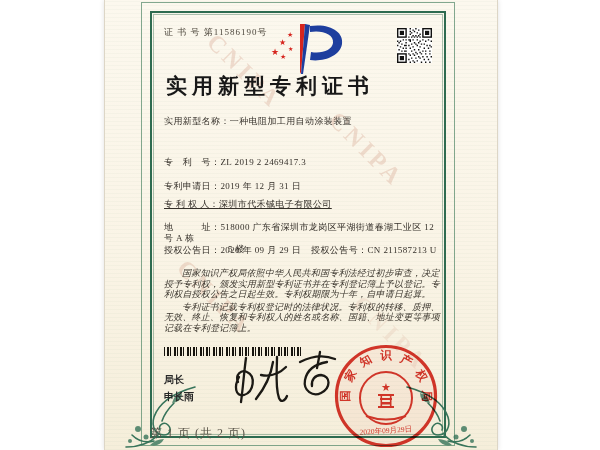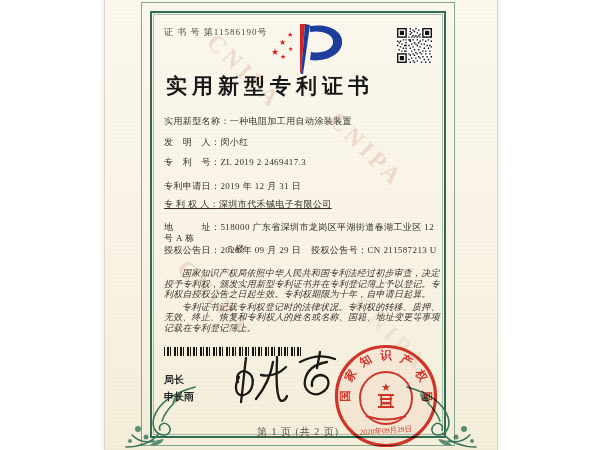--- a/index.html
+++ b/index.html
@@ -58,22 +58,22 @@
     background:repeating-linear-gradient(90deg,
       #17140e 0 1px,transparent 1px 3px,
       #17140e 3px 5px,transparent 5px 6px,
       #17140e 6px 7px,transparent 7px 10px,
       #17140e 10px 12px,transparent 12px 13px);
   }
   .director{position:absolute;left:59px;top:371px;font-size:10px;font-weight:600;color:#272727;line-height:17px;}
   .signature{position:absolute;left:118px;top:349px;width:120px;height:60px;}
   .seal{position:absolute;left:229px;top:344px;width:104px;height:104px;mix-blend-mode:multiply;opacity:0.93;}
   .footer{
-    position:absolute;left:45px;width:296px;top:425px;text-align:center;
-    font-size:10px;color:#575247;letter-spacing:1px;text-decoration:underline;
+    position:absolute;left:45px;width:296px;top:425px;text-align:left;
+    font-size:12px;color:#575247;letter-spacing:1px;
   }
   .flourish{position:absolute;width:74px;height:66px;}
   .fl-left{left:18px;top:384px;}
   .fl-right{left:300px;top:384px;transform:scaleX(-1);}
 </style>
 </head>
 <body>
 
 <div class="page">
 
@@ -148,23 +148,20 @@
         <rect x="20" y="2" width="3" height="3"></rect>
         <rect x="2" y="20" width="3" height="3"></rect>
     </g>
     <path fill="#111111" d="M9 0h1v1H9z M13 0h1v1h-1z M11 1h1v1h-1z M15 1h1v1h-1z M9 2h1v1H9z M12 2h1v1h-1z M10 3h1v1h-1z M14 3h1v1h-1z M9 4h1v1H9z M16 4h1v1h-1z M11 5h1v1h-1z M13 5h1v1h-1z M15 5h1v1h-1z M8 6h1v1H8z M10 6h1v1h-1z M12 6h1v1h-1z M14 6h1v1h-1z M16 6h1v1h-1z M6 8h1v1H6z M6 10h1v1H6z M6 12h1v1H6z M6 14h1v1H6z M6 16h1v1H6z M0 9h1v1H0z M2 9h1v1H2z M4 8h1v1H4z M1 10h1v1H1z M3 11h1v1H3z M5 12h1v1H5z M0 12h1v1H0z M2 13h1v1H2z M4 14h1v1H4z M1 15h1v1H1z M3 16h1v1H3z M5 16h1v1H5z M8 8h2v1H8z M11 8h1v1h-1z M14 8h1v1h-1z M16 9h1v1h-1z M9 9h1v1H9z M12 10h1v1h-1z M15 10h1v1h-1z M18 8h1v1h-1z M20 9h1v1h-1z M22 8h1v1h-1z M24 9h1v1h-1z M10 11h1v1h-1z M13 11h1v1h-1z M17 11h1v1h-1z M19 11h1v1h-1z M21 12h1v1h-1z M23 12h1v1h-1z M8 12h1v1H8z M11 13h1v1h-1z M14 12h1v1h-1z M16 13h1v1h-1z M19 14h1v1h-1z M22 14h1v1h-1z M24 13h1v1h-1z M9 14h1v1H9z M12 15h1v1h-1z M15 15h1v1h-1z M18 16h1v1h-1z M20 16h1v1h-1z M23 16h1v1h-1z M10 16h1v1h-1z M13 17h1v1h-1z M16 17h1v1h-1z M8 18h1v1H8z M11 18h1v1h-1z M14 18h1v1h-1z M17 18h1v1h-1z M20 18h1v1h-1z M23 18h1v1h-1z M9 19h1v1H9z M12 19h1v1h-1z M15 20h1v1h-1z M18 20h1v1h-1z M21 20h1v1h-1z M24 20h1v1h-1z M10 21h1v1h-1z M13 21h1v1h-1z M16 21h1v1h-1z M19 22h1v1h-1z M22 22h1v1h-1z M8 22h1v1H8z M11 23h1v1h-1z M14 23h1v1h-1z M9 24h1v1H9z M12 24h1v1h-1z M17 24h1v1h-1z M20 24h1v1h-1z M23 24h1v1h-1z"></path>
   </svg>
 
   <div class="title">实用新型专利证书</div>
 
   <div class="row" style="top:116px;">
     <span class="flabel">实用新型名称：</span><span class="fvalue">一种电阻加工用自动涂装装置</span>
-  </div>
-  <div class="row" style="top:137px;">
-    <span class="flabel">发　明　人：</span><span class="fvalue">闵小红</span>
   </div>
   <div class="row" style="top:157px;">
     <span class="flabel">专　利　号：</span><span class="fvalue">ZL 2019 2 2469417.3</span>
   </div>
   <div class="row" style="top:181px;">
     <span class="flabel">专利申请日：</span><span class="fvalue">2019 年 12 月 31 日</span>
   </div>
   <div class="row" style="top:199px;text-decoration:underline;">
     <span class="flabel">专 利 权 人：</span><span class="fvalue">深圳市代禾铖电子有限公司</span>
   </div>

